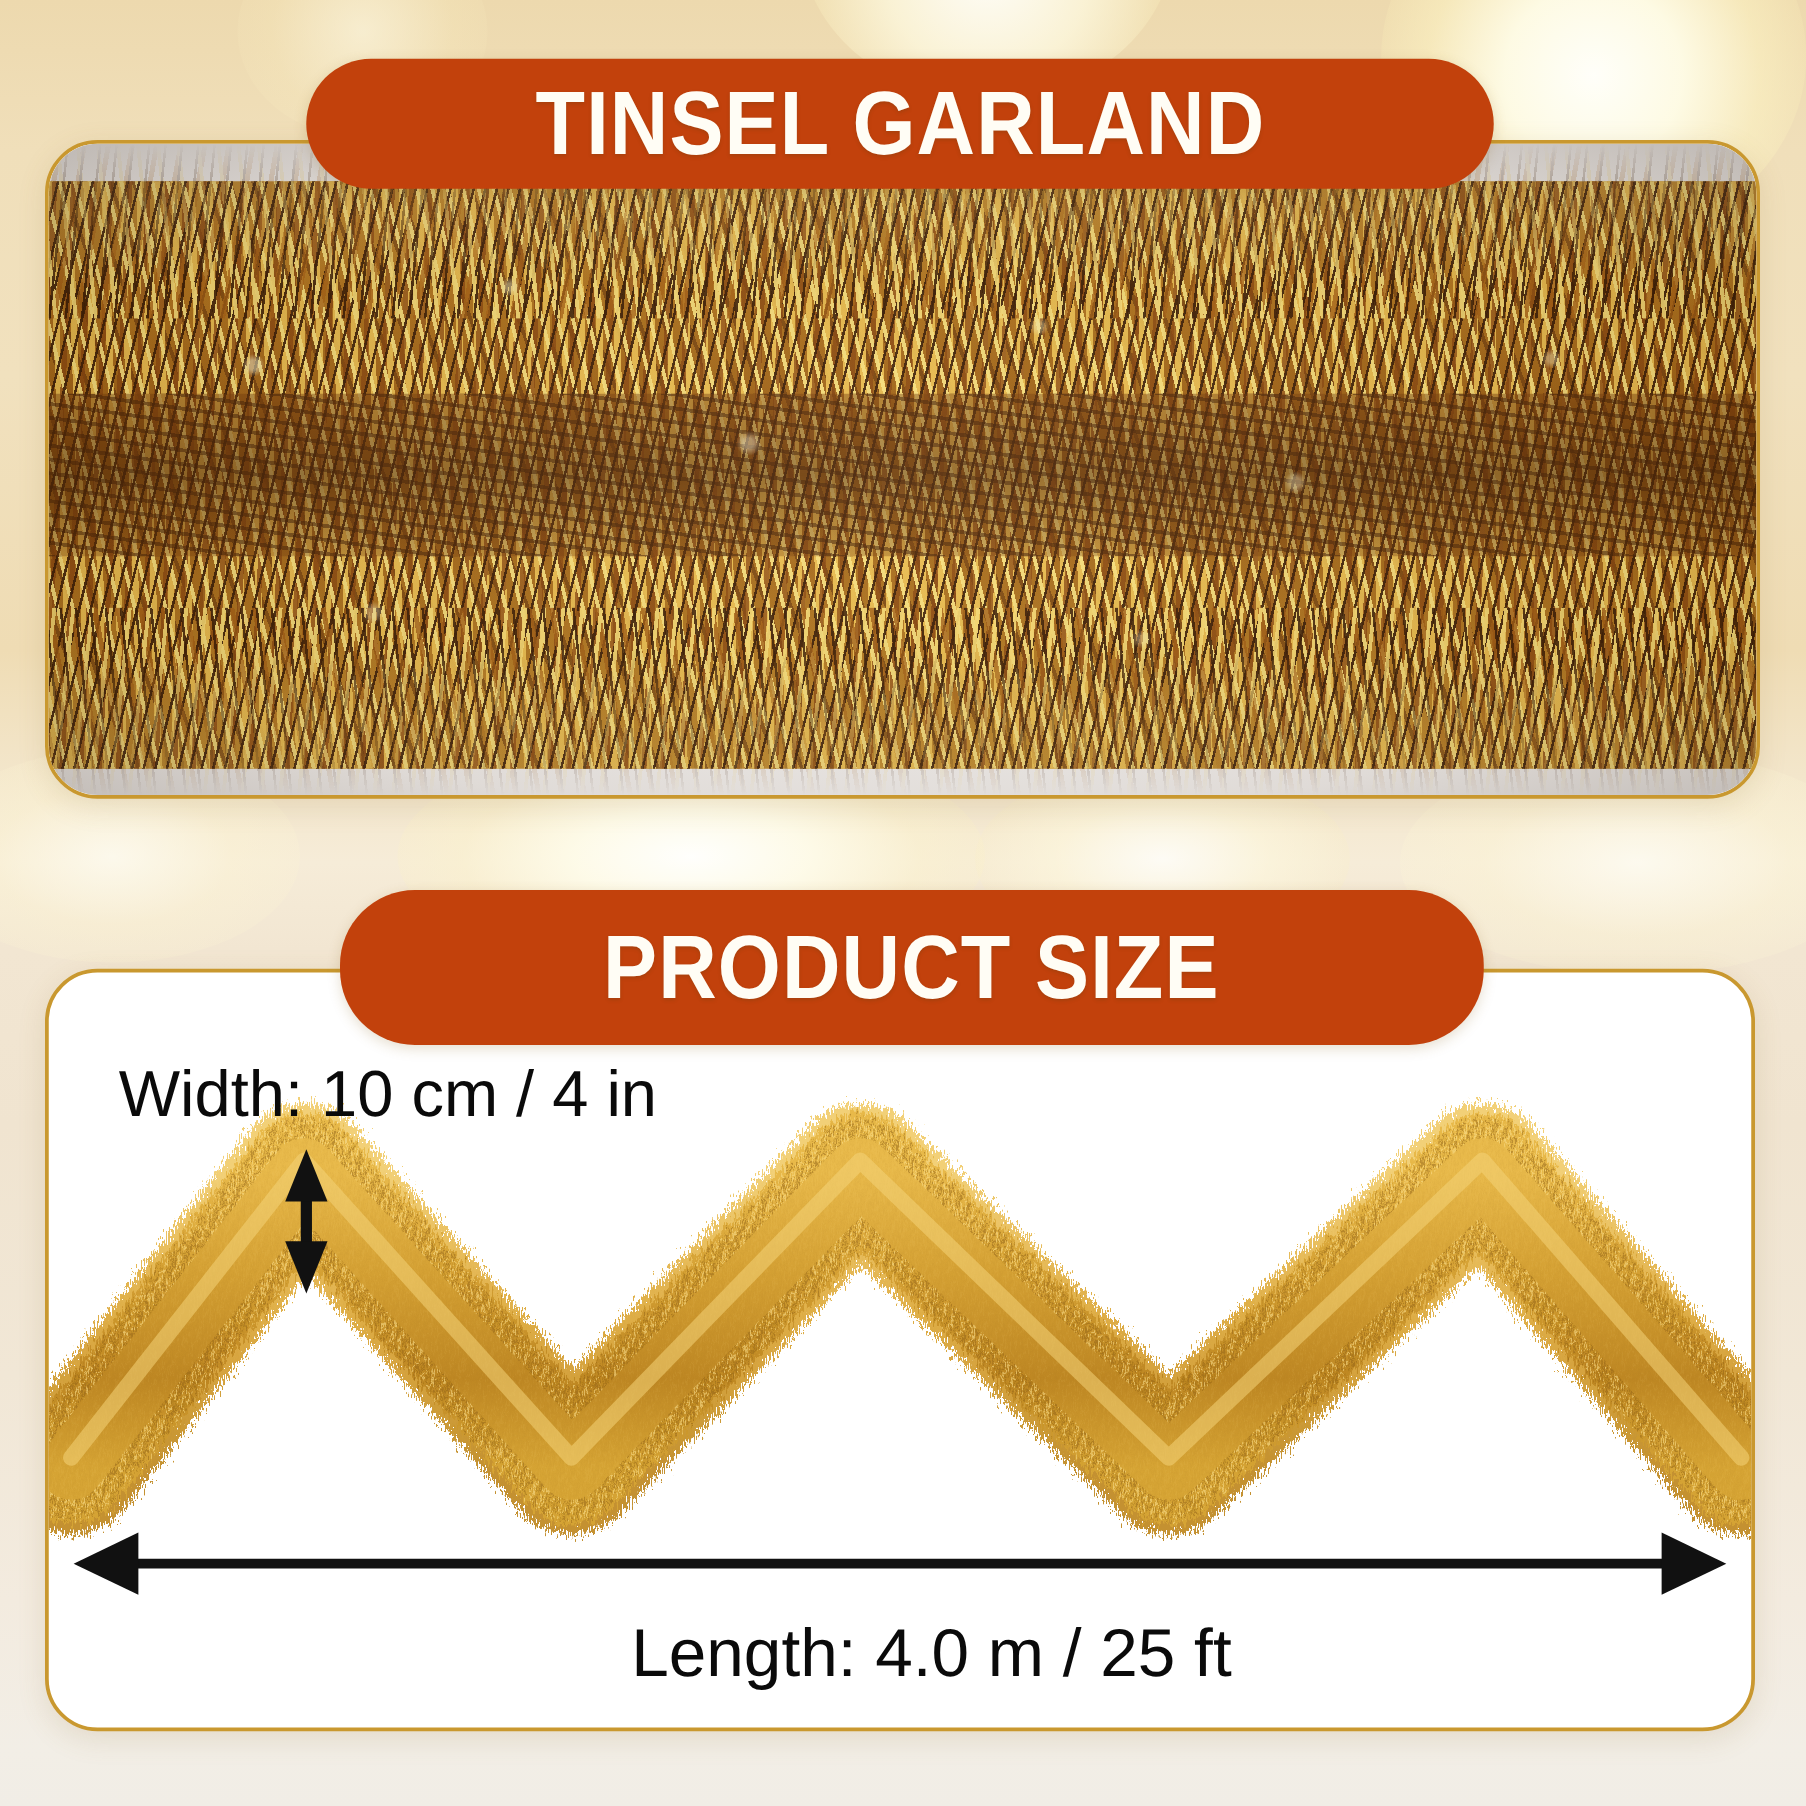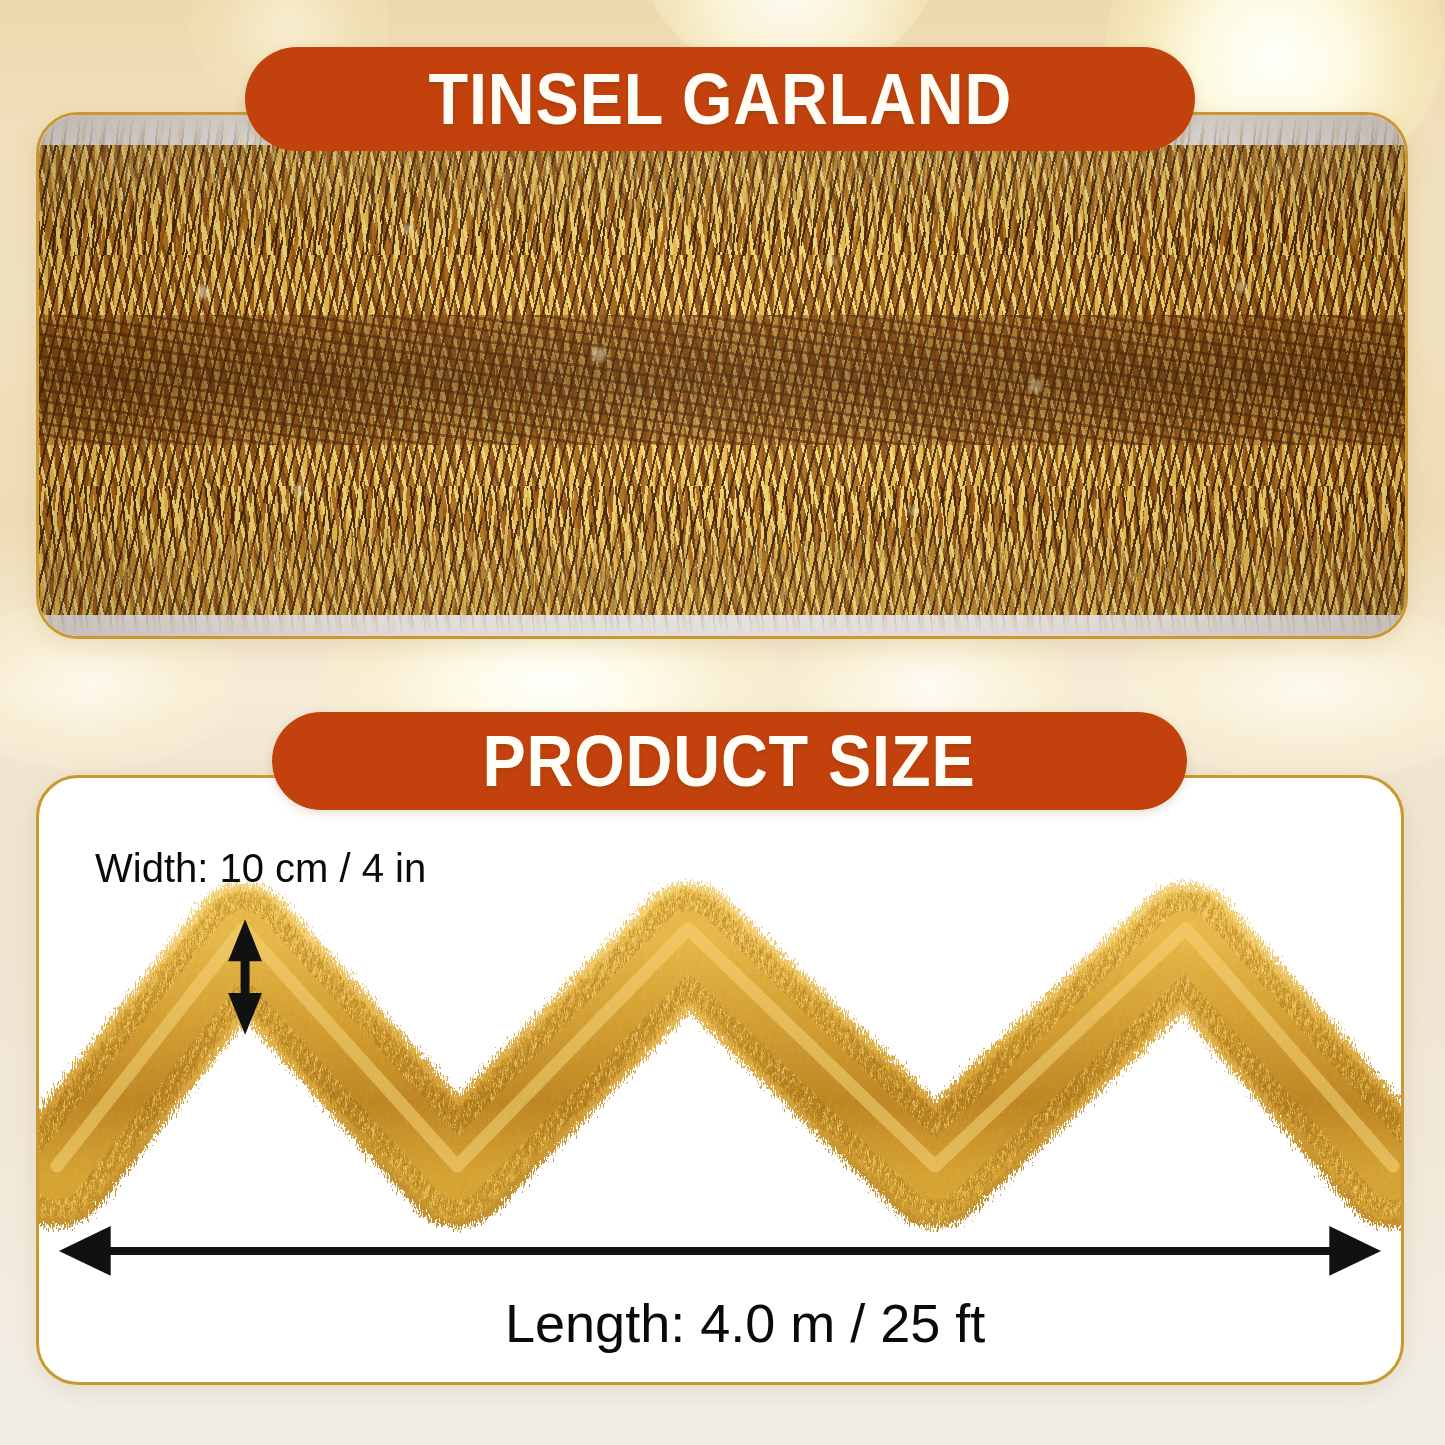--- a/index.html
+++ b/index.html
@@ -68,21 +68,21 @@
   
   .banner{
     position:absolute;background:#c2410c;border-radius:60px;
     display:flex;align-items:center;justify-content:center;
     color:#FFFDF5;z-index:30;
     font-weight:bold;letter-spacing:1px;
     text-shadow:0 2px 3px rgba(90,65,15,0.25);
     box-shadow:0 3px 10px rgba(140,105,35,0.22);
   }
   #banner-top{left:245px;top:47px;width:950px;height:104px;font-size:72px;}
-  #banner-bottom{left:272px;top:712px;width:915px;height:98px;font-size:72px;}
+  #banner-bottom{left:272px;top:712px;width:915px;height:124px;font-size:72px;}
   .banner span{
     display:block;transform:scaleX(0.9);transform-origin:center;white-space:nowrap;
   }
 
   
   .tinsel-block{position:absolute;inset:0;overflow:hidden;background:#FFFFFF;}
   .tinsel-body{
     position:absolute;left:-12px;right:-12px;top:30px;height:470px;
     background:
       repeating-linear-gradient(104deg,
@@ -161,21 +161,21 @@
   }
 
   
   #wave-svg{position:absolute;left:0;top:0;width:100%;height:100%;}
 
   
   .size-label{
     position:absolute;color:#0A0A0A;white-space:nowrap;z-index:20;
     font-weight:400;
   }
-  #label-width{left:95px;top:846px;font-size:40px;}
+  #label-width{left:95px;top:846px;font-size:52px;}
   #label-length{left:505px;top:1292px;font-size:54px;}
 
   .arrow-layer{position:absolute;inset:0;z-index:18;pointer-events:none;}
 </style>
 </head>
 <body>
 
 <div id="stage">
 
   <div class="bg-base"></div>

